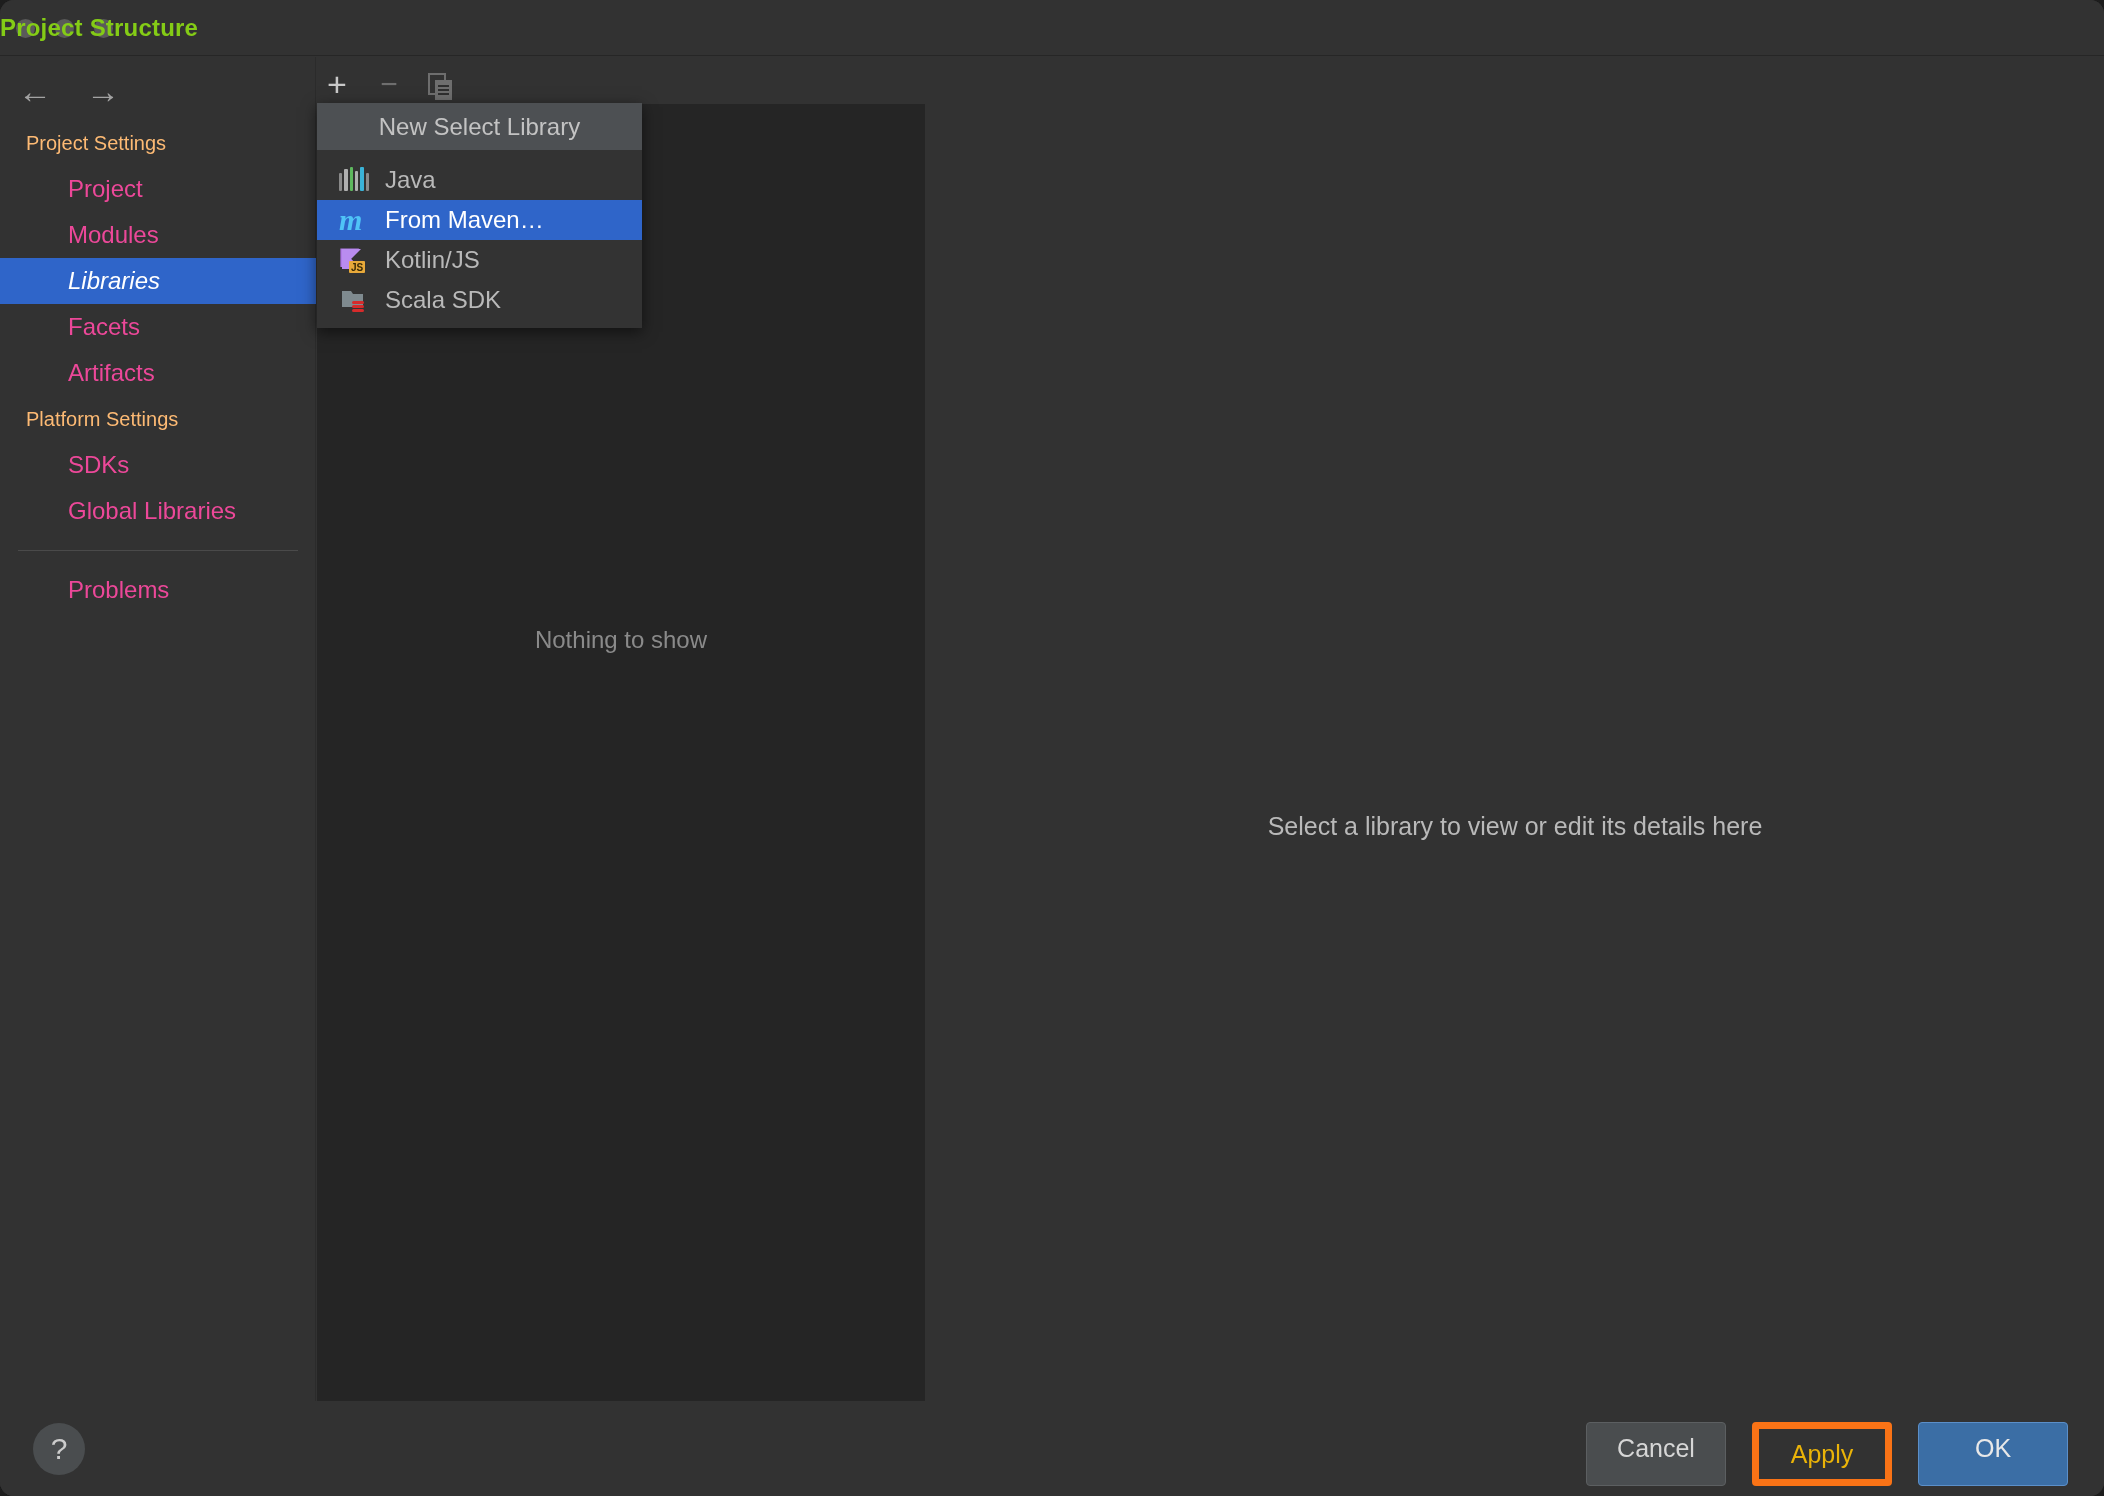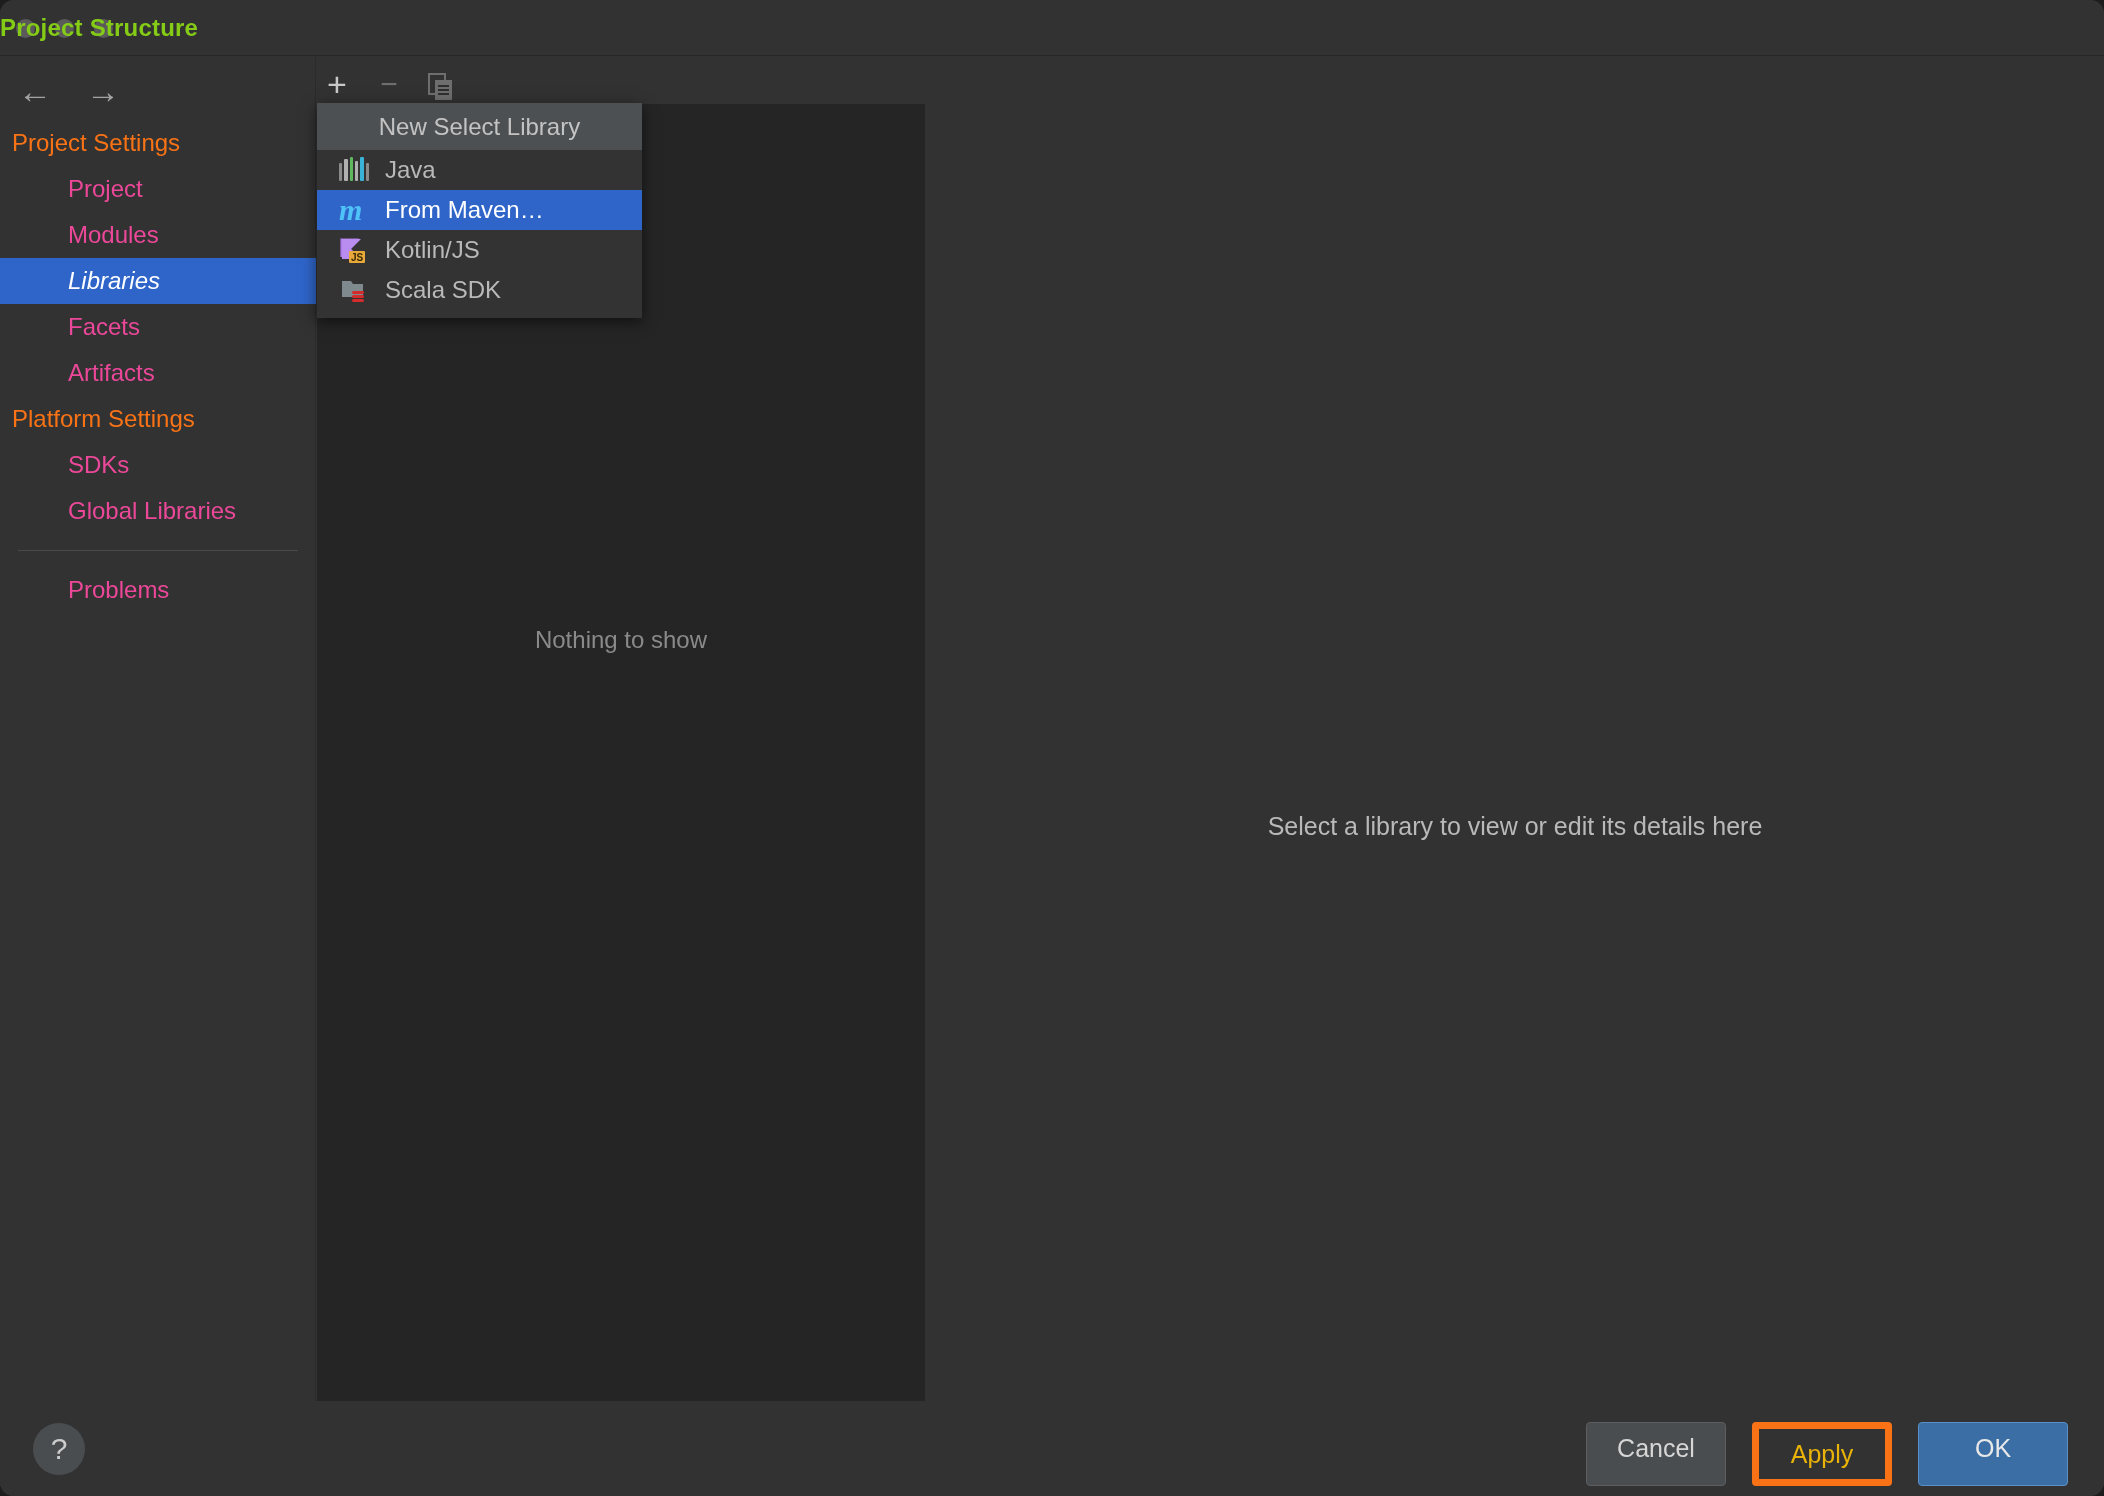--- a/index.html
+++ b/index.html
@@ -80,23 +80,23 @@
     user-select: none;
   }
   #sidebar-list {
     position: absolute;
     left: 0; top: 63px;
     width: 316px;
   }
   .side-group {
     height: 46px;
     line-height: 46px;
-    padding-left: 12px;
-    color: #f97316;
-    font-size: 24px;
+    padding-left: 26px;
+    color: #fdba74;
+    font-size: 20px;
     white-space: nowrap;
   }
   .side-item {
     height: 46px;
     line-height: 46px;
     padding-left: 68px;
     color: #ec4899;
     font-size: 24px;
     white-space: nowrap;
   }
@@ -176,21 +176,21 @@
     z-index: 50;
   }
   #popup-header {
     height: 47px;
     line-height: 47px;
     background: #4d5053;
     color: #c3c3c3;
     font-size: 24px;
     text-align: center;
   }
-  #popup-items { padding: 0 0 8px 0; }
+  #popup-items { padding: 10px 0 8px 0; }
   .popup-item {
     height: 40px;
     display: flex;
     align-items: center;
     padding-left: 22px;
     color: #b9b9b9;
     font-size: 24px;
     white-space: nowrap;
   }
   .popup-item.highlighted {

